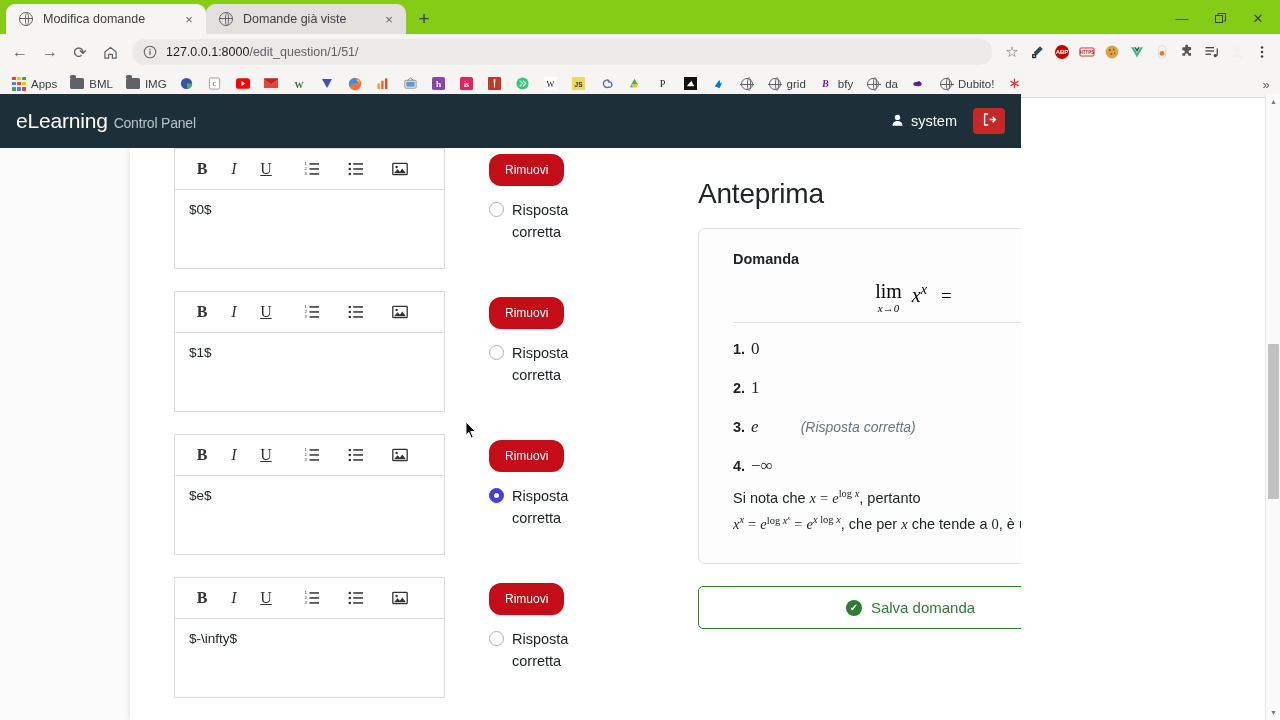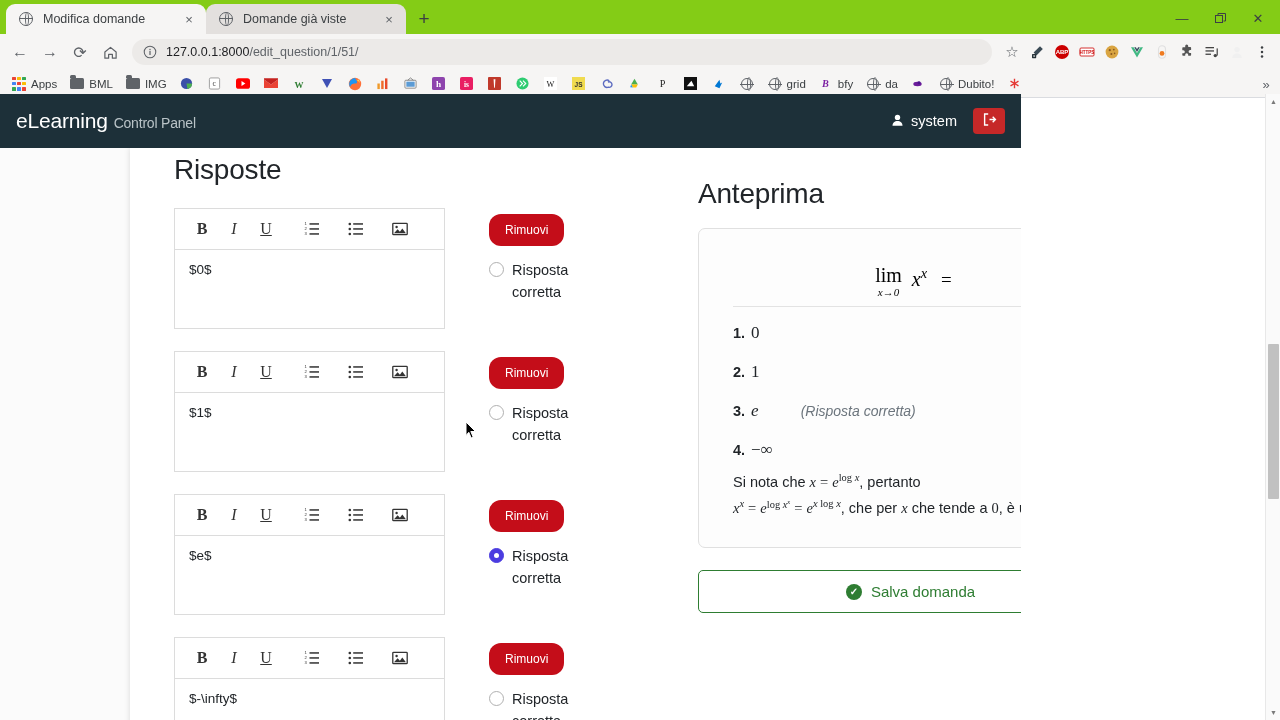--- a/index.html
+++ b/index.html
@@ -811,21 +811,20 @@
       </div>
     </div>
 
     <div class="page-bg-left"></div>
     <div class="page-bg-right"></div>
 
     <div class="content-card">
       <div class="cols">
 
         <div class="col-left">
-          <div class="h2">Risposte</div>
 
           <div class="answer-row">
             <div class="editor">
               <div class="editor-toolbar">
                 <div class="et-btn et-b">B</div>
                 <div class="et-btn et-i">I</div>
                 <div class="et-btn et-u">U</div>
                 <div class="et-btn gap">
                   <svg width="16" height="16" viewBox="0 0 16 16">
                       <g fill="#333">
@@ -1022,20 +1021,21 @@
                 <span class="radio-label">Risposta corretta</span>
               </div>
             </div>
           </div>
         </div>
 
         <div class="col-right">
           <div class="h2 preview">Anteprima</div>
 
           <div class="preview-card">
+            <div class="pv-label">Domanda</div>
 
             <div class="pv-formula math">
               <span class="lim-block">
                 <span class="lim-main">lim</span>
                 <span class="lim-sub mi">x→0</span>
               </span>
               <span style="font-size:20px;margin-left:6px;"><span class="mi">x</span><span class="mi sup">x</span></span>
               <span style="font-size:19px;margin-left:10px;">=</span>
             </div>
 

